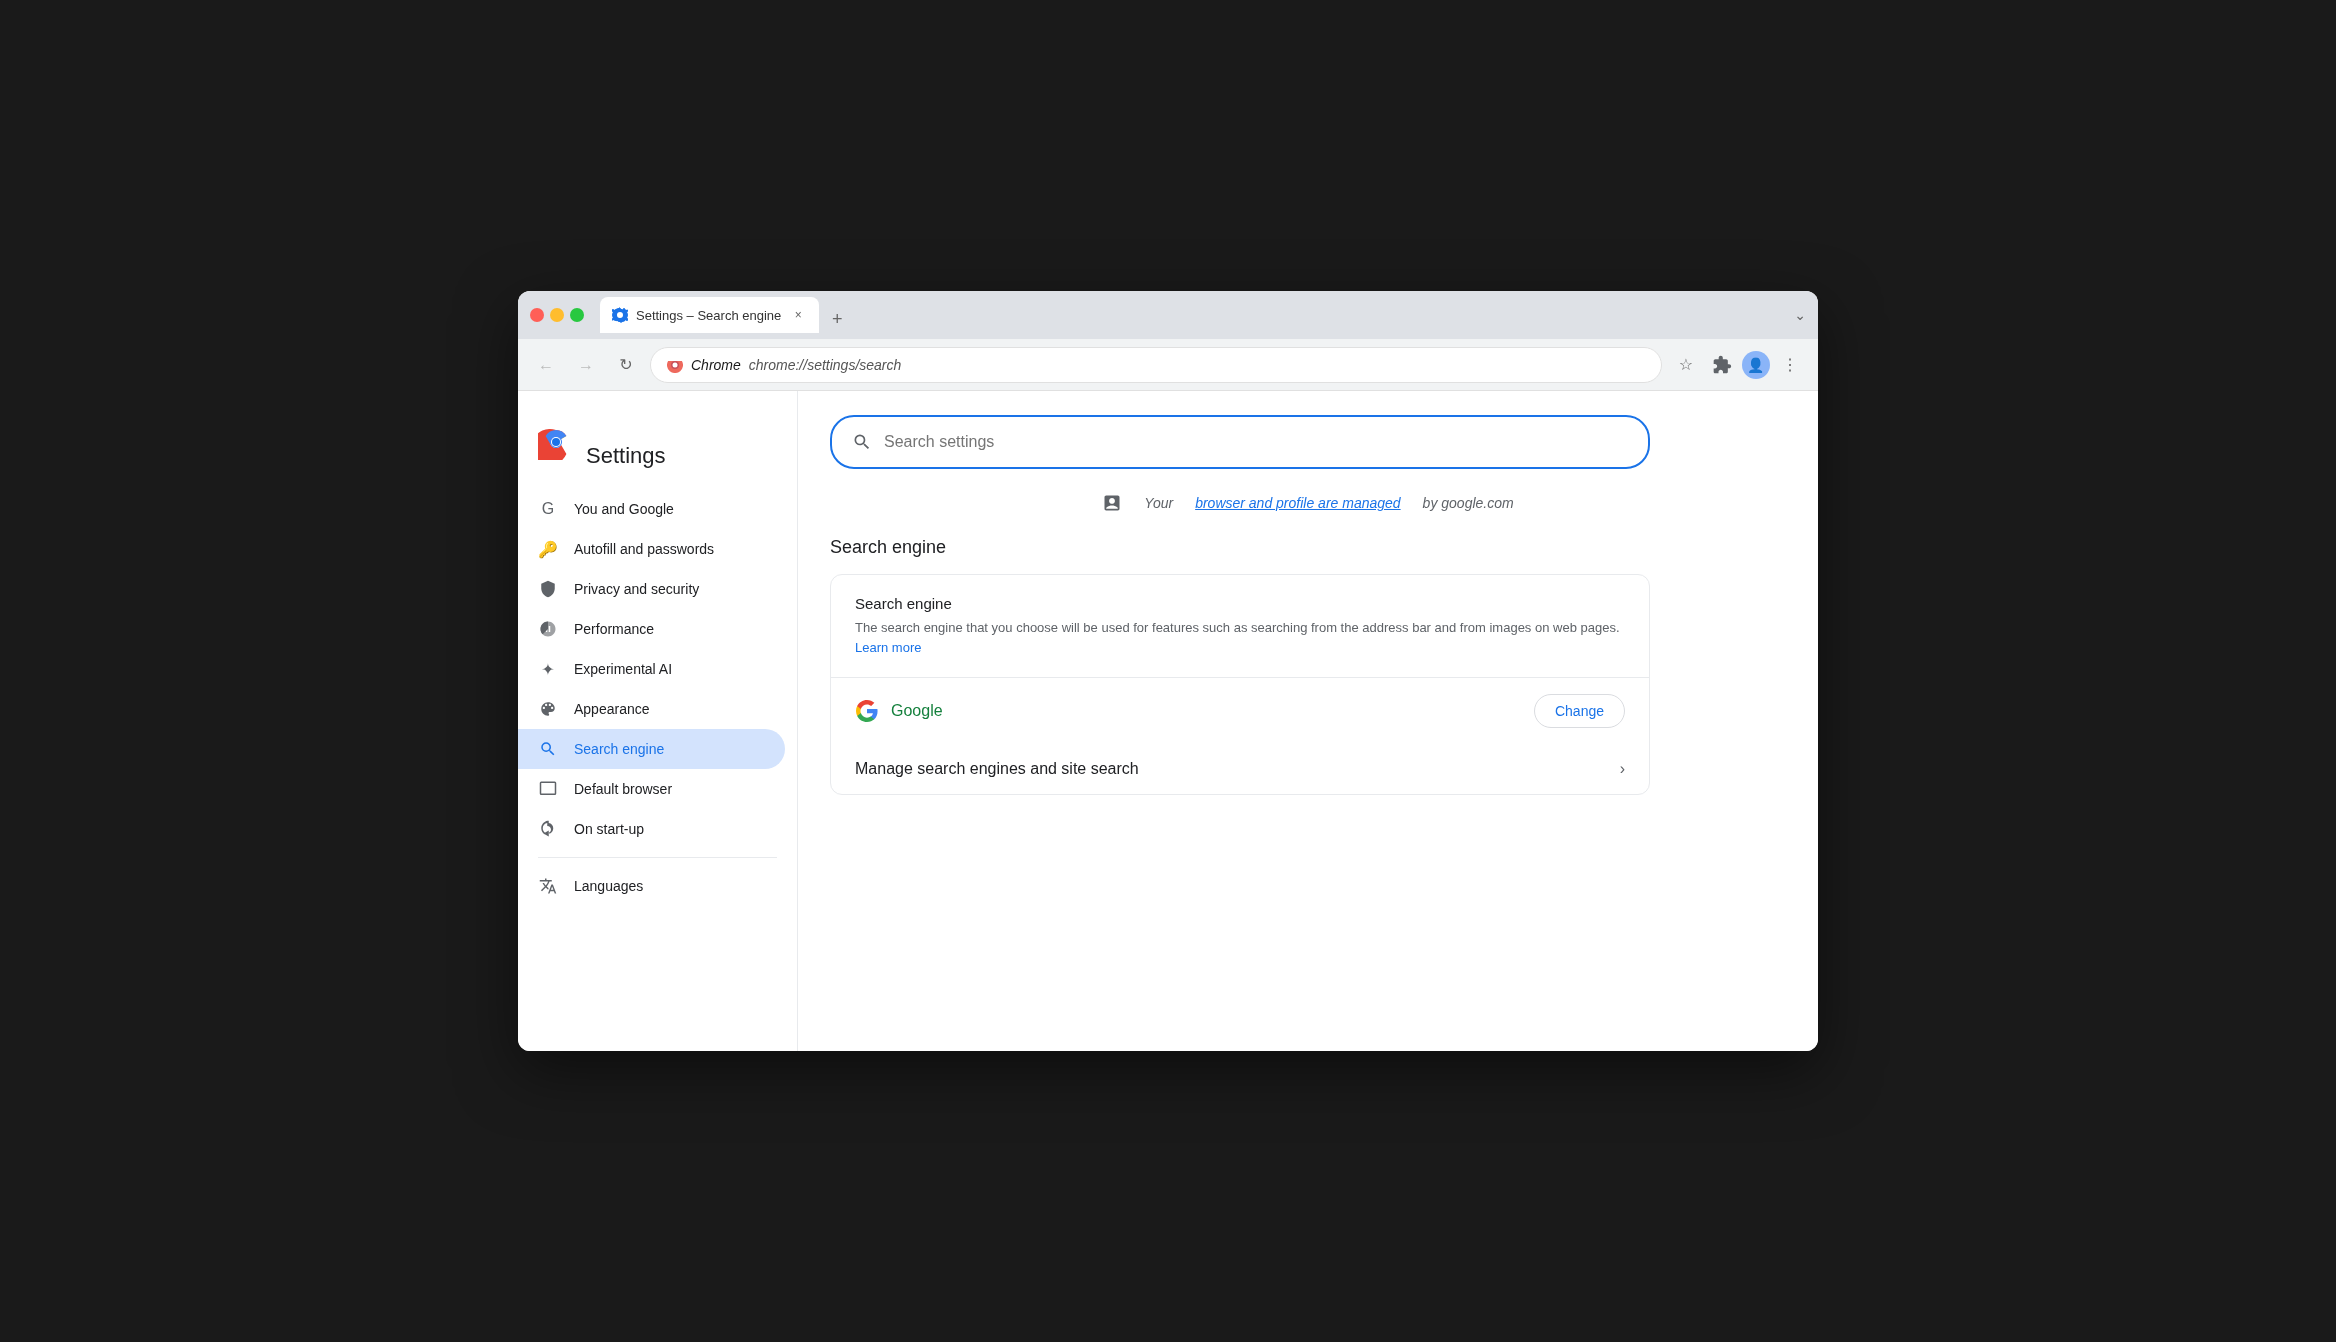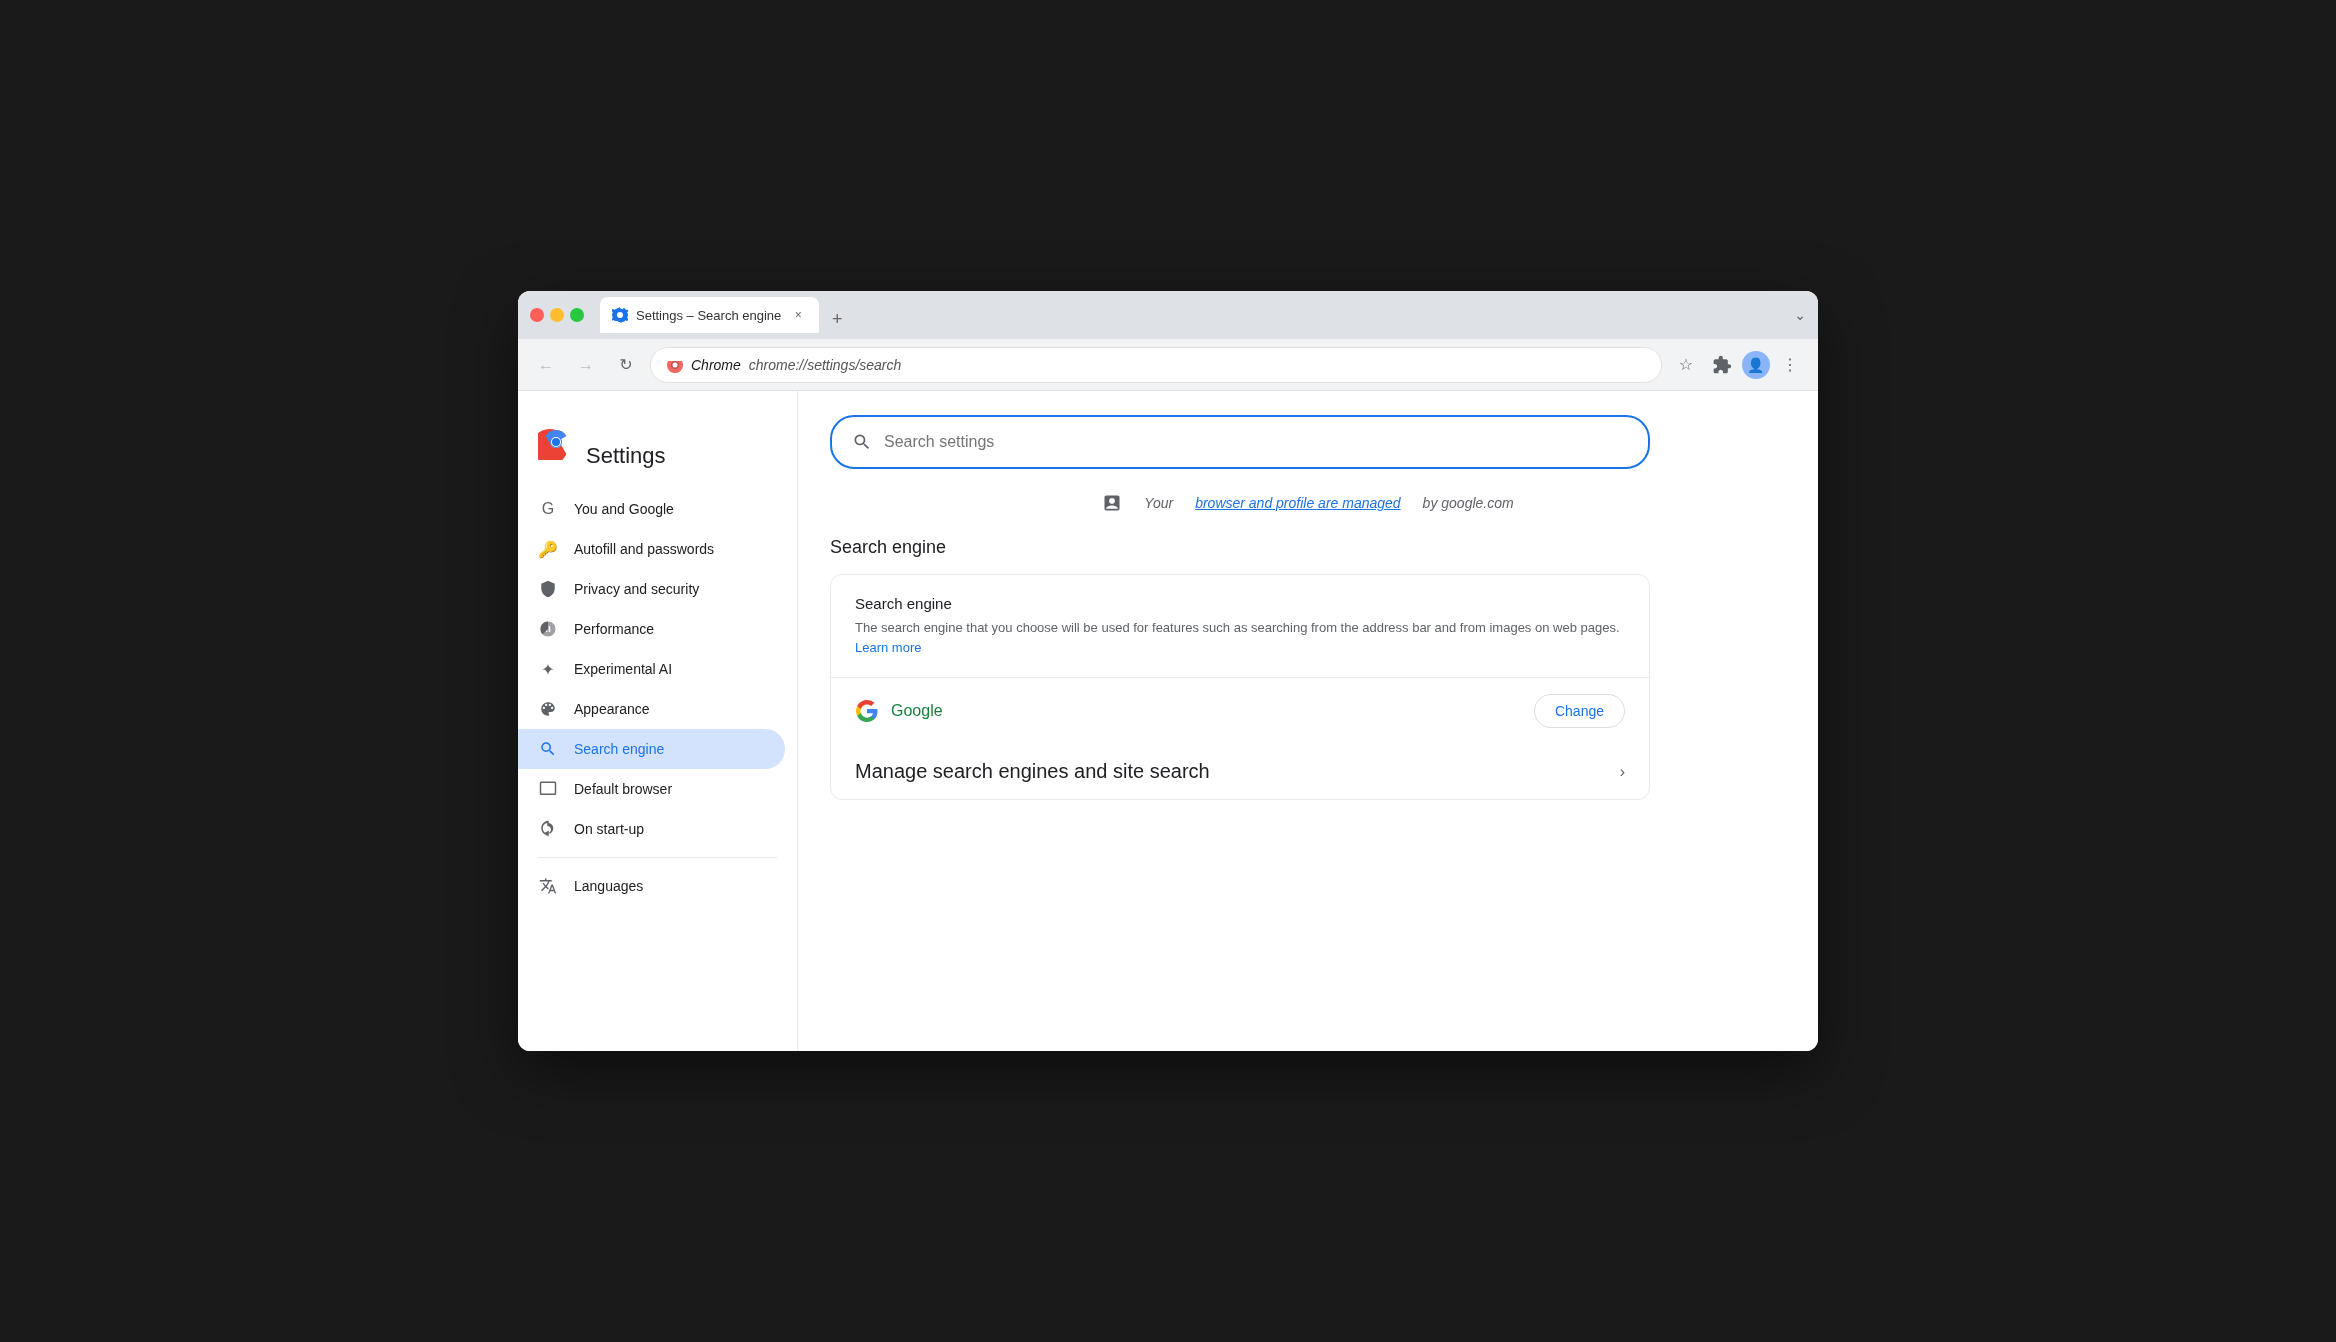--- a/index.html
+++ b/index.html
@@ -352,21 +352,21 @@
     }
 
     .card-manage-row {
       display: flex;
       align-items: center;
       justify-content: space-between;
       padding: 16px 24px;
       cursor: pointer;
     }
     .card-manage-text {
-      font-size: 20px;
+      font-size: 16px;
       color: #202124;
     }
     .chevron-right { color: #5f6368; font-size: 16px; }
 
     .profile-avatar {
       width: 28px;
       height: 28px;
       border-radius: 50%;
       background: #8ab4f8;
       overflow: hidden;

